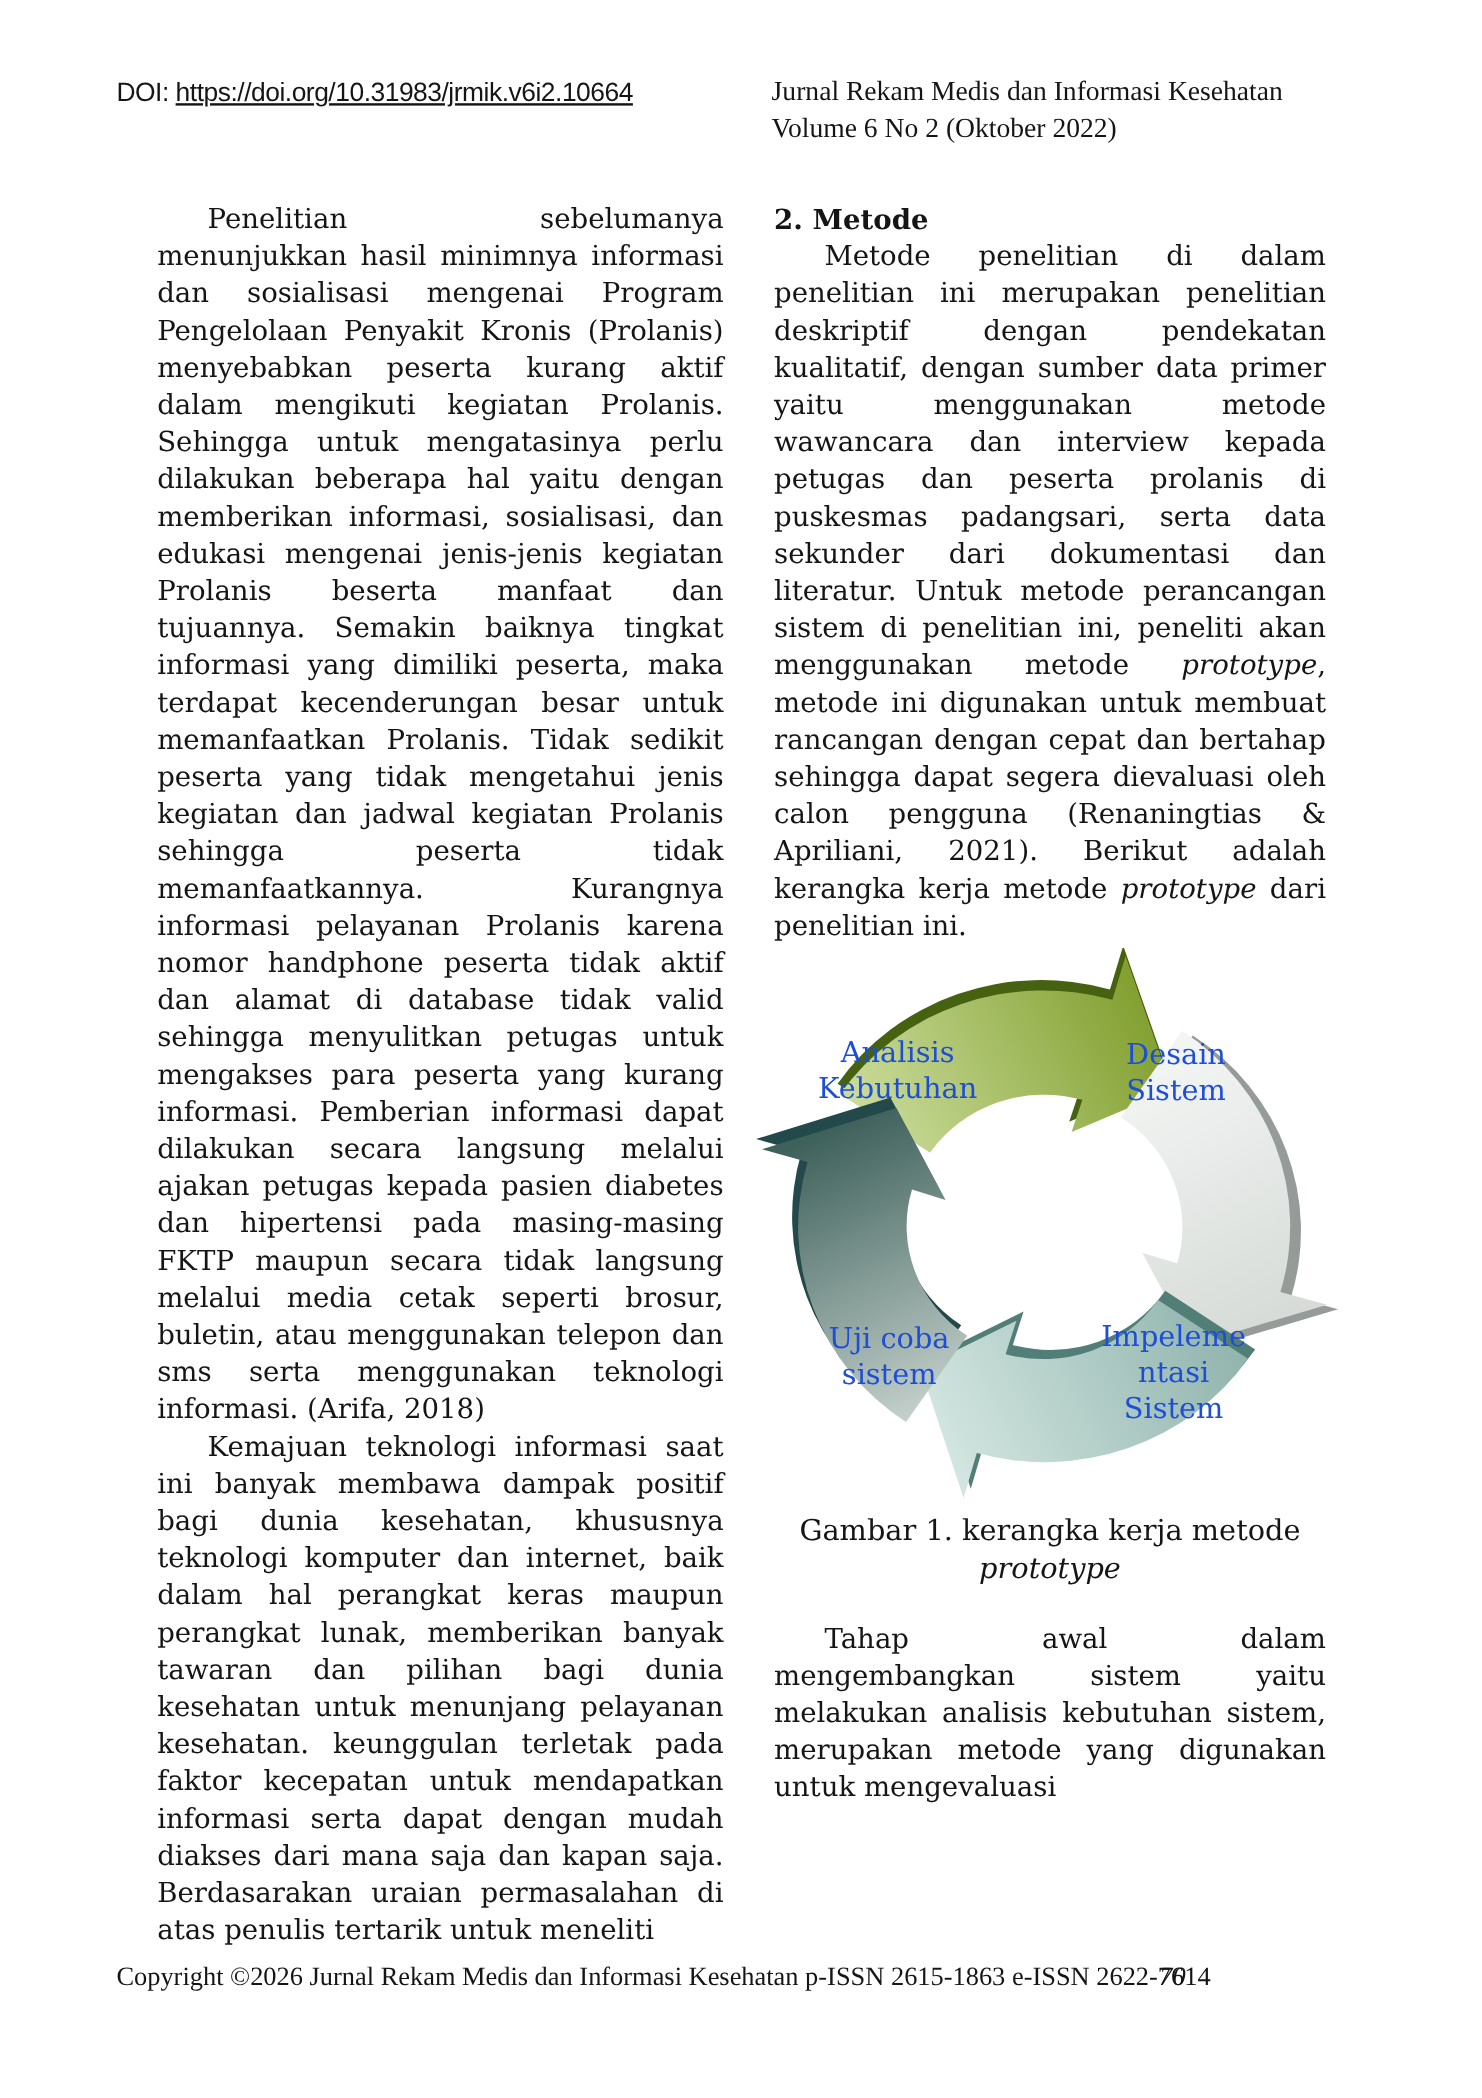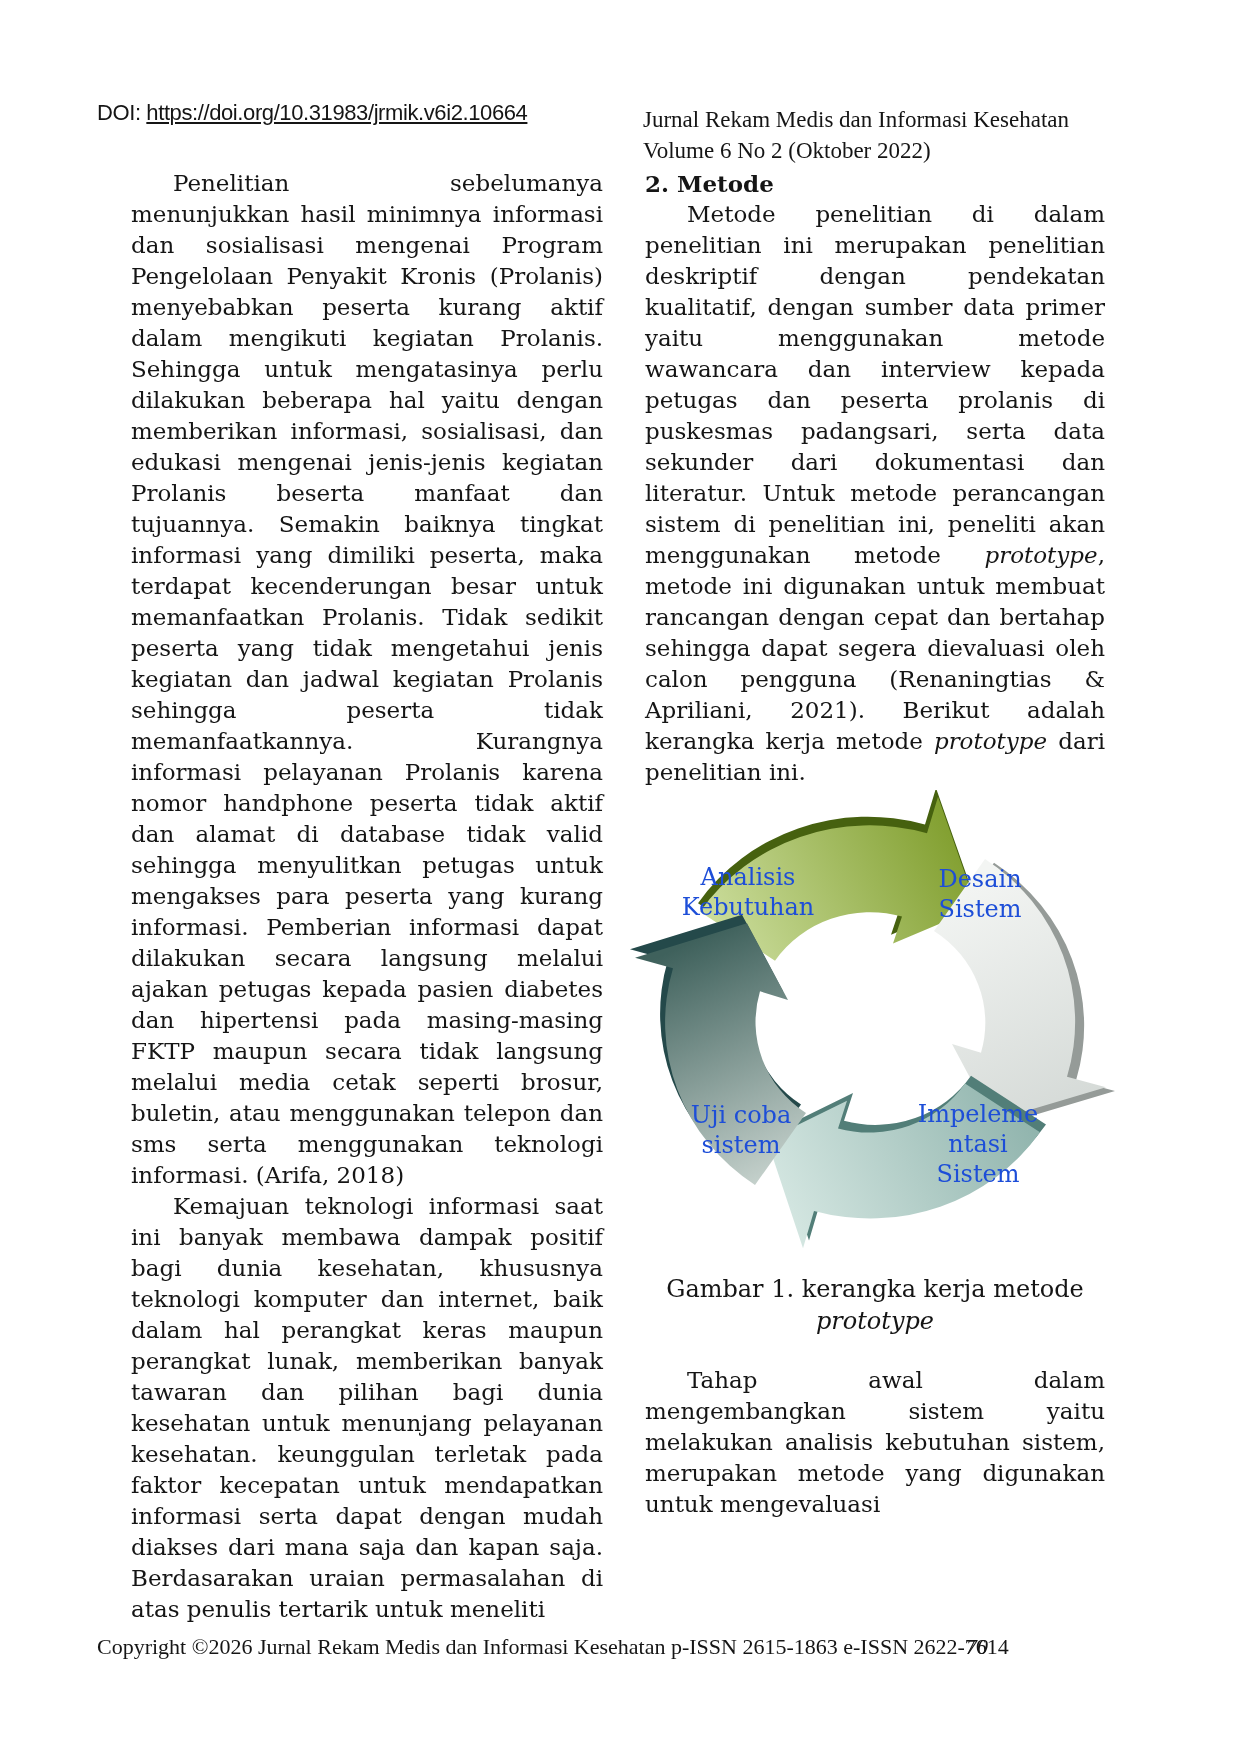--- a/index.html
+++ b/index.html
@@ -1,40 +1,40 @@
 <!DOCTYPE html>
 <html><head>
 <meta charset="utf-8">
 <style>
   html,body{margin:0;padding:0;background:#e8e8e8;}
   .page{position:relative;width:1235px;height:1748px;background:#ffffff;margin:0 auto;overflow:hidden;
         font-family:"DejaVu Serif",serif;color:#151515;}
   
   .hdr-doi{position:absolute;left:97px;top:64px;font-family:"Liberation Sans",sans-serif;
-           font-size:22px;letter-spacing:-0.4px;white-space:nowrap;margin-top:36px;}
+           font-size:22px;letter-spacing:-0.4px;white-space:nowrap;}
   .hdr-doi .link{text-decoration:underline;}
   .hdr-right{position:absolute;left:643px;top:60px;font-family:"Liberation Serif",serif;
-             font-size:23px;line-height:31px;white-space:nowrap;margin-top:44px;}
+             font-size:23px;line-height:31px;white-space:nowrap;}
   
   .col{position:absolute;top:168px;}
   .col-left{left:131px;width:472px;}
   .col-right{left:645px;width:460px;}
   .col p{margin:0;text-align:justify;font-size:23px;line-height:31px;}
   .indent{text-indent:42px;}
   .sec-head{margin:33px 0 0 0;font-size:24px;line-height:31px;font-weight:bold;}
   
   .fig{position:relative;width:540px;height:465px;margin:2px 0 0 -47px;}
   .fig svg{position:absolute;left:0;top:0;}
   .fig-label{position:absolute;transform:translate(-50%,-50%);text-align:center;
              font-size:24px;line-height:30px;white-space:pre-line;color:#1d4ed8;}
   .lbl-analisis{left:150px;top:102px;}
   .lbl-desain{left:382px;top:104px;}
   .lbl-ujicoba{left:143px;top:340px;}
   .lbl-implementasi{left:380px;top:354px;}
-  .fig-caption{margin-top:18px;text-align:center;font-size:24px;line-height:32px;}
+  .fig-caption{margin-top:4px;text-align:center;font-size:24px;line-height:32px;}
   .fig-caption .cap2{font-style:italic;}
   .para-after-fig{margin-top:28px !important;}
   
   .footer-text{position:absolute;left:97px;top:1634px;font-family:"Liberation Serif",serif;
                font-size:22px;white-space:nowrap;}
   .footer-page{position:absolute;left:966px;top:1634px;font-family:"Liberation Serif",serif;font-size:22px;font-style:italic;}
 </style>
 </head>
 <body>
 

